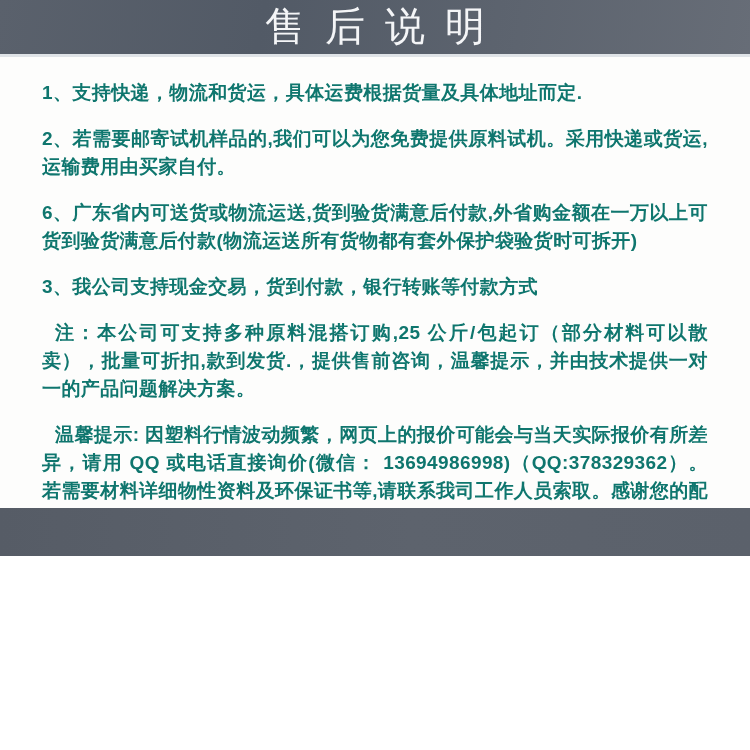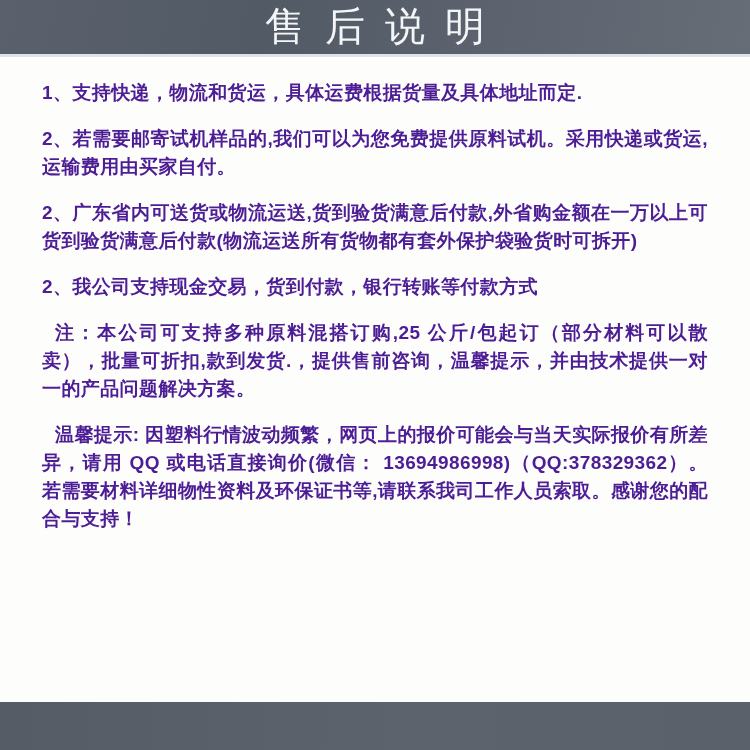--- a/index.html
+++ b/index.html
@@ -3,21 +3,21 @@
 <meta charset="utf-8">
 <style>
   html, body {
     margin: 0;
     padding: 0;
     background: #ffffff;
   }
   .page {
     position: relative;
     width: 750px;
-    height: 750px;
+    height: 556px;
     overflow: hidden;
     background: #fdfdfc;
     font-family: "Liberation Sans", "DejaVu Sans", sans-serif;
   }
   
   .banner {
     height: 54px;
     background: linear-gradient(100deg, #5a616c 0%, #525a66 35%, #676d77 100%);
     border-bottom: 3px solid #dfe3e7;
     display: flex;
@@ -31,21 +31,21 @@
     font-size: 40px;
     line-height: 1;
     color: #f4f5f7;
     letter-spacing: 20px;
     padding-left: 20px; 
     white-space: nowrap;
   }
   
   .content {
     padding: 22px 42px 0 42px;
-    color: #4c1d95;
+    color: #0f766e;
     font-size: 19px;
     line-height: 28px;
     font-weight: 700;
     letter-spacing: 0.4px;
     text-align: justify;
   }
   .item {
     margin: 0 0 18px 0;
   }
   .indented {
@@ -66,21 +66,21 @@
 
 <div class="page">
 
   <header class="banner">
     <h1 class="title">售后说明</h1>
   </header>
 
   <main class="content">
     <p class="item">1、支持快递，物流和货运，具体运费根据货量及具体地址而定.</p>
     <p class="item">2、若需要邮寄试机样品的,我们可以为您免费提供原料试机。采用快递或货运,运输费用由买家自付。</p>
-    <p class="item">2、广东省内可送货或物流运送,货到验货满意后付款,外省购金额在一万以上可货到验货满意后付款(物流运送所有货物都有套外保护袋验货时可拆开)</p>
-    <p class="item">2、我公司支持现金交易，货到付款，银行转账等付款方式</p>
+    <p class="item">6、广东省内可送货或物流运送,货到验货满意后付款,外省购金额在一万以上可货到验货满意后付款(物流运送所有货物都有套外保护袋验货时可拆开)</p>
+    <p class="item">3、我公司支持现金交易，货到付款，银行转账等付款方式</p>
     <p class="item indented">注：本公司可支持多种原料混搭订购,25 公斤/包起订（部分材料可以散卖），批量可折扣,款到发货.，提供售前咨询，温馨提示，并由技术提供一对一的产品问题解决方案。</p>
     <p class="item indented">温馨提示: 因塑料行情波动频繁，网页上的报价可能会与当天实际报价有所差异，请用 QQ 或电话直接询价(微信： 13694986998)（QQ:378329362）。若需要材料详细物性资料及环保证书等,请联系我司工作人员索取。感谢您的配合与支持！</p>
   </main>
 
   <footer class="footer-band"></footer>
 
 </div>
 
 </body></html>

